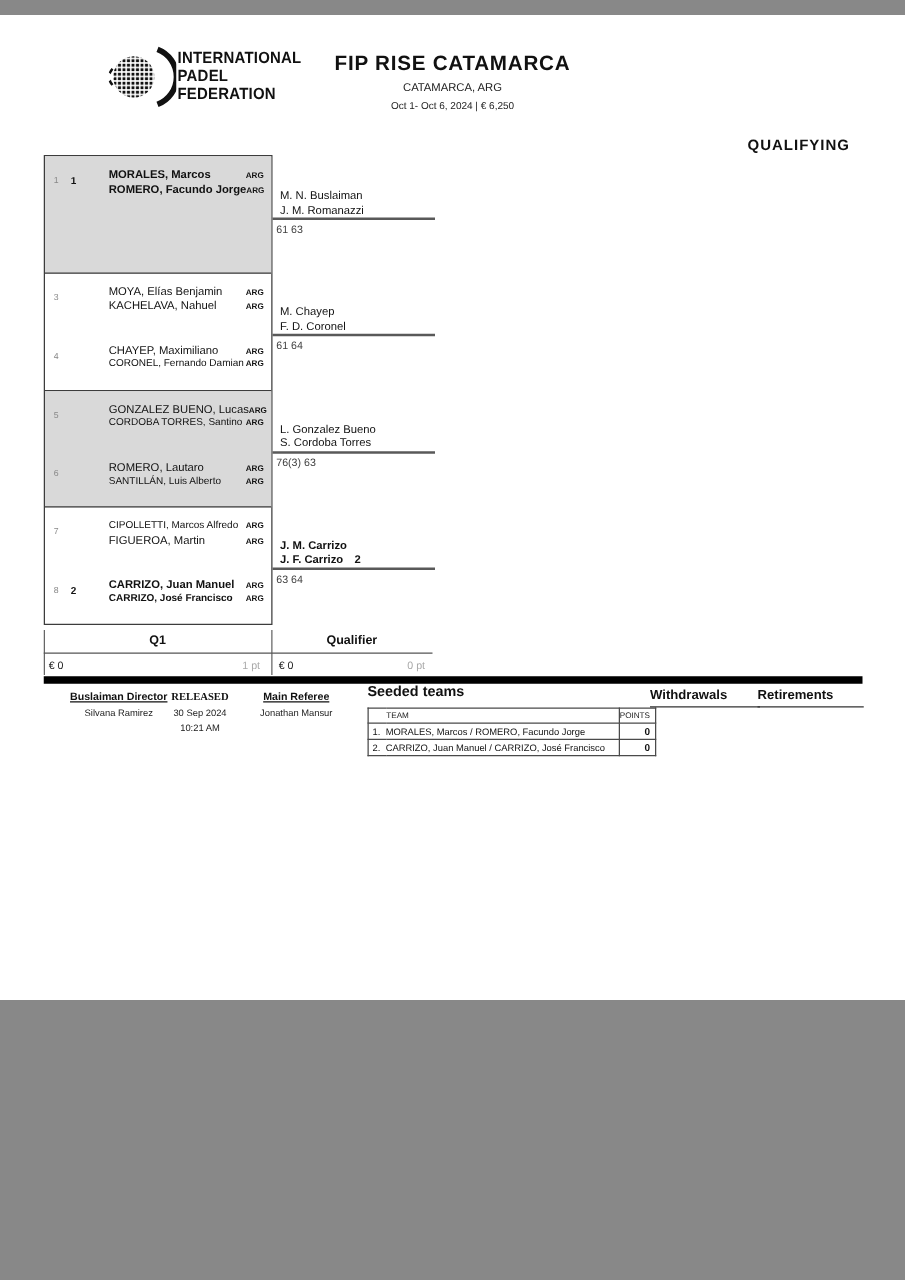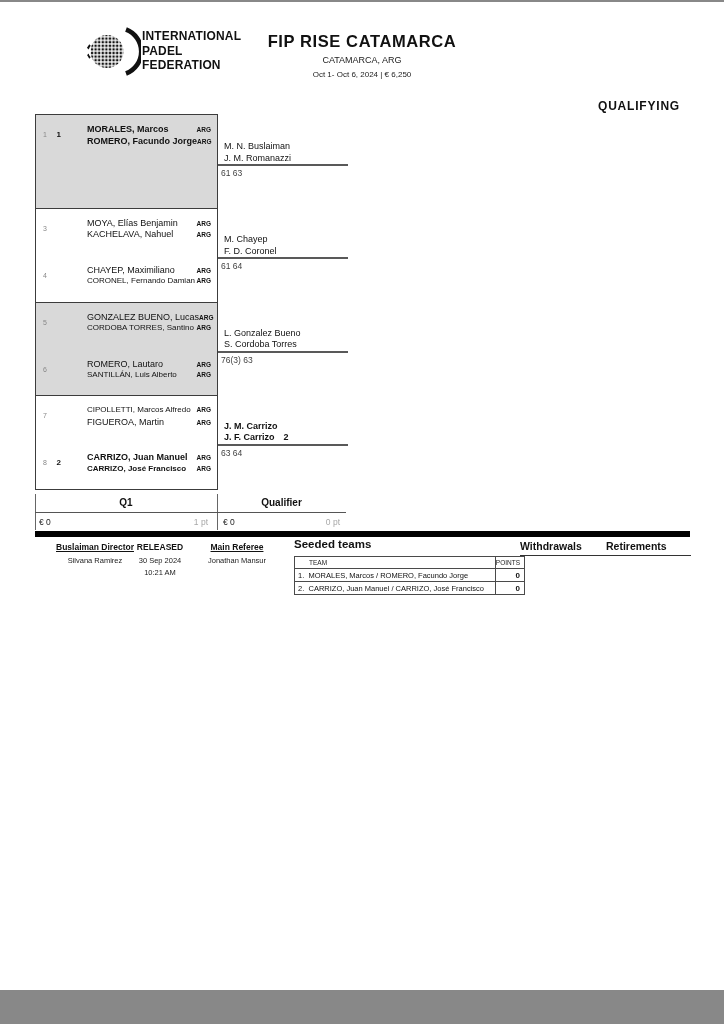--- a/index.html
+++ b/index.html
@@ -1,17 +1,17 @@
 <!DOCTYPE html>
 <html><head>
 <meta charset="utf-8">
 <style>
   * { margin:0; padding:0; box-sizing:border-box; }
   body { background:#888; font-family:"Liberation Sans", sans-serif; }
-  .page { position:relative; width:724px; height:988px; background:#fff; margin:2px auto; overflow:hidden; }
+  .page { position:relative; width:724px; height:788px; background:#fff; margin:12px auto; overflow:hidden; }
   .abs { position:absolute; }
 
   
   .logo-text { left:142px; top:27px; font-weight:bold; font-size:13px; line-height:14.5px; letter-spacing:0.2px; transform:scaleX(0.92); transform-origin:left top; color:#111; }
   .title-block { left:212px; top:30px; width:300px; text-align:center; }
   .evt-title { font-size:16.5px; font-weight:bold; letter-spacing:0.6px; color:#111; }
   .evt-sub { font-size:9px; margin-top:4px; color:#222; }
   .evt-dates { font-size:8px; margin-top:5px; color:#222; }
   .section-label { left:540px; top:97px; width:140px; text-align:right; font-weight:bold; font-size:12px; letter-spacing:0.8px; color:#111; }
 
@@ -46,21 +46,21 @@
   .rrule { position:absolute; left:0; top:19px; width:311px; border-top:1.5px solid #555; }
   .rrow { position:absolute; top:22px; display:flex; justify-content:space-between; }
   .rmoney { font-size:8.5px; color:#222; }
   .rpts { font-size:8.5px; color:#a8a8a8; }
 
   .blackbar { left:35px; top:529px; width:655px; height:5.5px; background:#000; }
 
   
   .fblock { text-align:center; }
   .flabel { font-size:8.5px; font-weight:bold; text-decoration:underline; color:#111; }
-  .flabel.nound { text-decoration:none; }
+  .flabel.nound { text-decoration:none;font-family:Liberation Serif, serif; }
   .fval { font-size:7.5px; margin-top:4px; color:#222; }
   .seeded-title { font-size:11.5px; font-weight:bold; color:#111; }
   .steams { margin-top:6px; width:231px; border-collapse:collapse; }
   .steams th, .steams td { border:1px solid #4a4a4a; padding:0; }
   .steams th { height:12px; font-size:6.5px; font-weight:normal; color:#222; text-align:left; padding-left:14px; }
   .steams th.pts { text-align:right; padding-right:4px; padding-left:0; }
   .steams td { height:13px; font-size:7.5px; color:#111; }
   .steams td.num { width:14px; padding-left:3px; border-right:none; }
   .steams td.team { border-left:none; white-space:nowrap; }
   .steams td.pts { width:24px; text-align:right; padding-right:4px; font-weight:bold; font-size:8px; }

